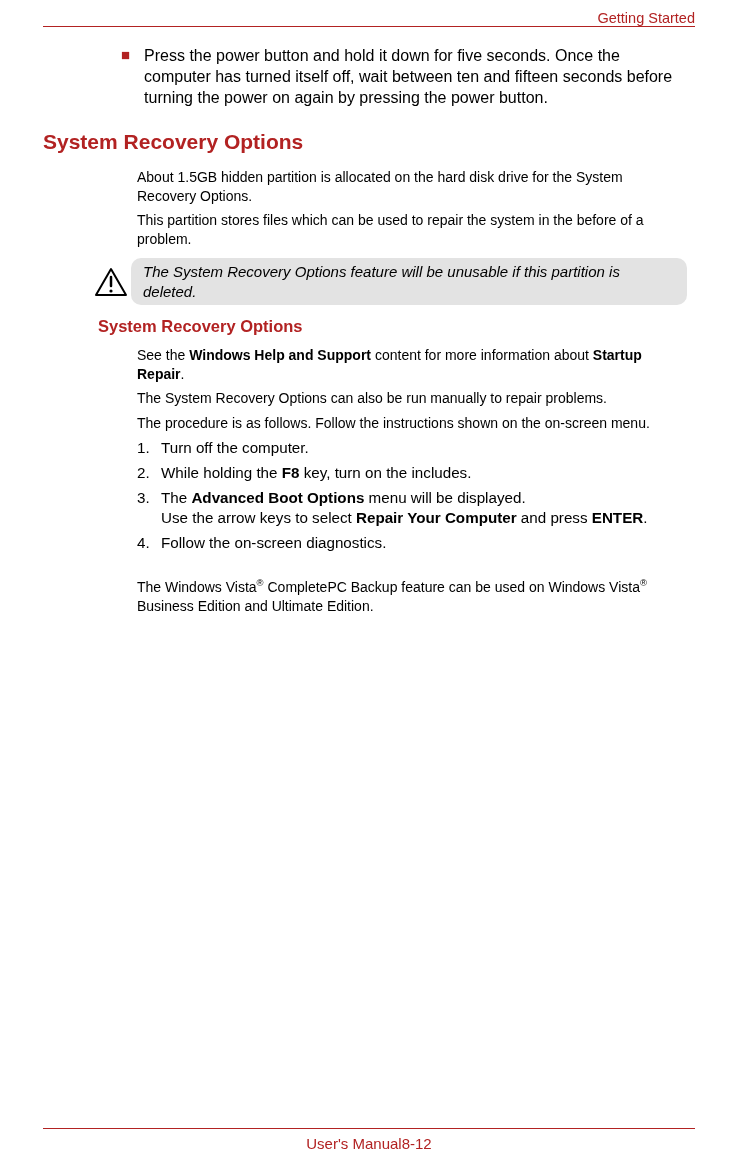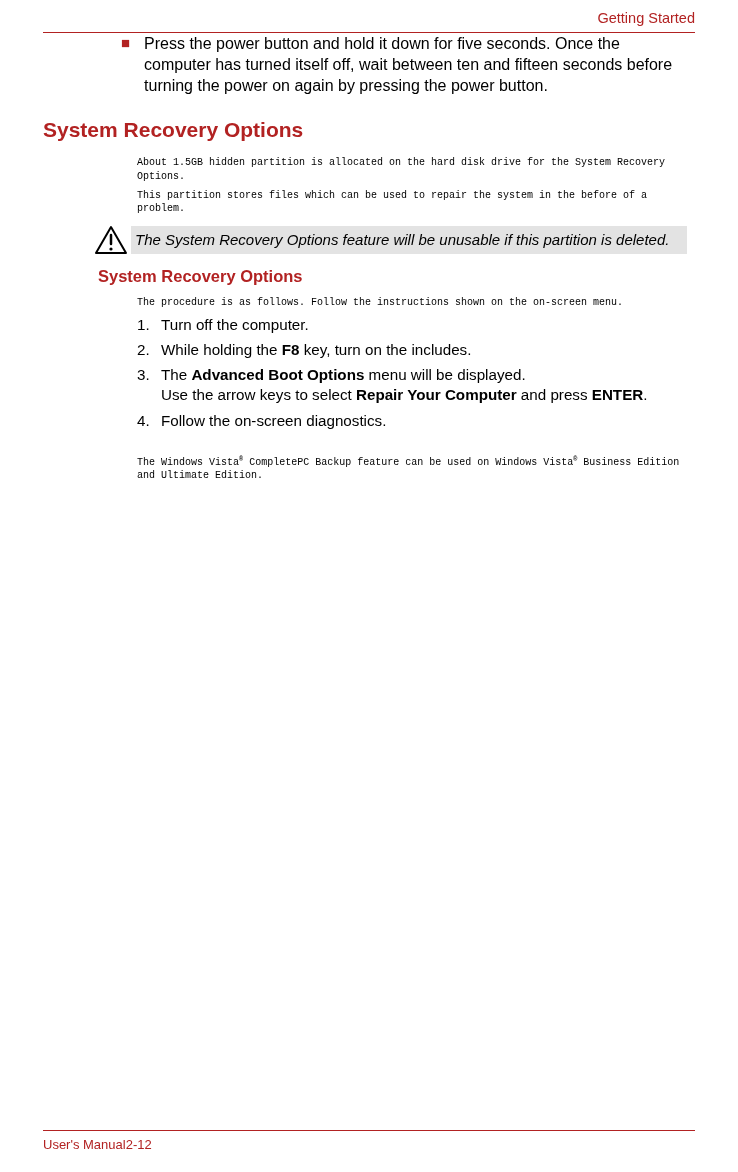--- a/index.html
+++ b/index.html
@@ -14,22 +14,22 @@
     .page {
       padding: 10px 43px 0 43px;
       height: 100%;
       display: flex;
       flex-direction: column;
     }
     .header {
       text-align: right;
       color: #b22222;
       font-size: 14.5px;
-      padding-bottom: 6px;
       border-bottom: 1px solid #b22222;
+      margin-bottom: 18px;
     }
     .content {
       flex: 1;
       padding-left: 0;
     }
     .bullet-block {
       display: flex;
       margin-left: 78px;
       margin-right: 10px;
       margin-bottom: 22px;
@@ -45,46 +45,46 @@
       line-height: 1.32;
     }
     h1.section-title {
       color: #b22222;
       font-size: 21px;
       font-weight: bold;
       margin-bottom: 14px;
       margin-left: 0;
     }
     .body-para {
-      font-size: 10px;
+      font-size: 14px;
       line-height: 1.32;
       margin-left: 94px;
       margin-right: 10px;
       margin-bottom: 6px;
-      font-family: Liberation Mono, monospace;
     }
     .callout {
       display: flex;
       align-items: center;
       margin: 10px 8px 12px 48px;
     }
     .callout-icon {
       width: 40px;
       flex-shrink: 0;
       display: flex;
       justify-content: center;
       align-items: center;
     }
     .callout-text {
       background: #e3e3e3;
       font-style: italic;
       font-size: 15px;
       line-height: 1.3;
-      padding: 4px 4px;
+      padding: 4px 12px;
       flex: 1;
+      border-radius: 10px;
     }
     h2.sub-title {
       color: #b22222;
       font-size: 16.5px;
       font-weight: bold;
       margin-left: 55px;
       margin-bottom: 10px;
       margin-top: 4px;
     }
     .ol {
@@ -100,23 +100,23 @@
     .ol-num {
       width: 24px;
       flex-shrink: 0;
     }
     .ol-text { flex: 1; }
     .bold { font-weight: bold; }
     .sup { font-size: 0.68em; vertical-align: super; }
     .footer {
       border-top: 1px solid #b22222;
       display: flex;
-      justify-content: flex-start;
+      justify-content: center;
       color: #b22222;
-      font-size: 13px;
+      font-size: 15px;
       padding-top: 6px;
       padding-bottom: 20px;
       margin-top: auto;
     }
   </style>
 </head>
 <body>
 
 <div class="page">
 
@@ -141,21 +141,25 @@
           <line x1="17" y1="10" x2="17" y2="19" stroke="#000" stroke-width="2.5" stroke-linecap="round"></line>
           <circle cx="17" cy="24" r="1.6" fill="#000"></circle>
         </svg>
       </div>
       <div class="callout-text">The System Recovery Options feature will be unusable if this partition is deleted.</div>
     </div>
 
     <h2 class="sub-title">System Recovery Options</h2>
 
 
+    <p class="body-para">
+      <span>See the </span><span class="bold">Windows Help and Support</span><span> content for more information about </span><span class="bold">Startup Repair</span><span>.</span>
+    </p>
 
+    <p class="body-para">The System Recovery Options can also be run manually to repair problems.</p>
     <p class="body-para">The procedure is as follows. Follow the instructions shown on the on-screen menu.</p>
 
     <div class="ol">
       <div class="ol-item">
         <div class="ol-num">1.</div>
         <div class="ol-text">Turn off the computer.</div>
       </div>
       <div class="ol-item">
         <div class="ol-num">2.</div>
         <div class="ol-text">
@@ -176,16 +180,16 @@
     </div>
 
     <p class="body-para" style="margin-top:24px">
       <span>The Windows Vista</span><span class="sup">®</span><span> CompletePC Backup feature can be used on Windows Vista</span><span class="sup">®</span><span> Business Edition and Ultimate Edition.</span>
     </p>
 
   </div>
 
   <div class="footer">
     <div>User's Manual</div>
-    <div>2-12</div>
+    <div>8-12</div>
   </div>
 
 </div>
 
 </body></html>

